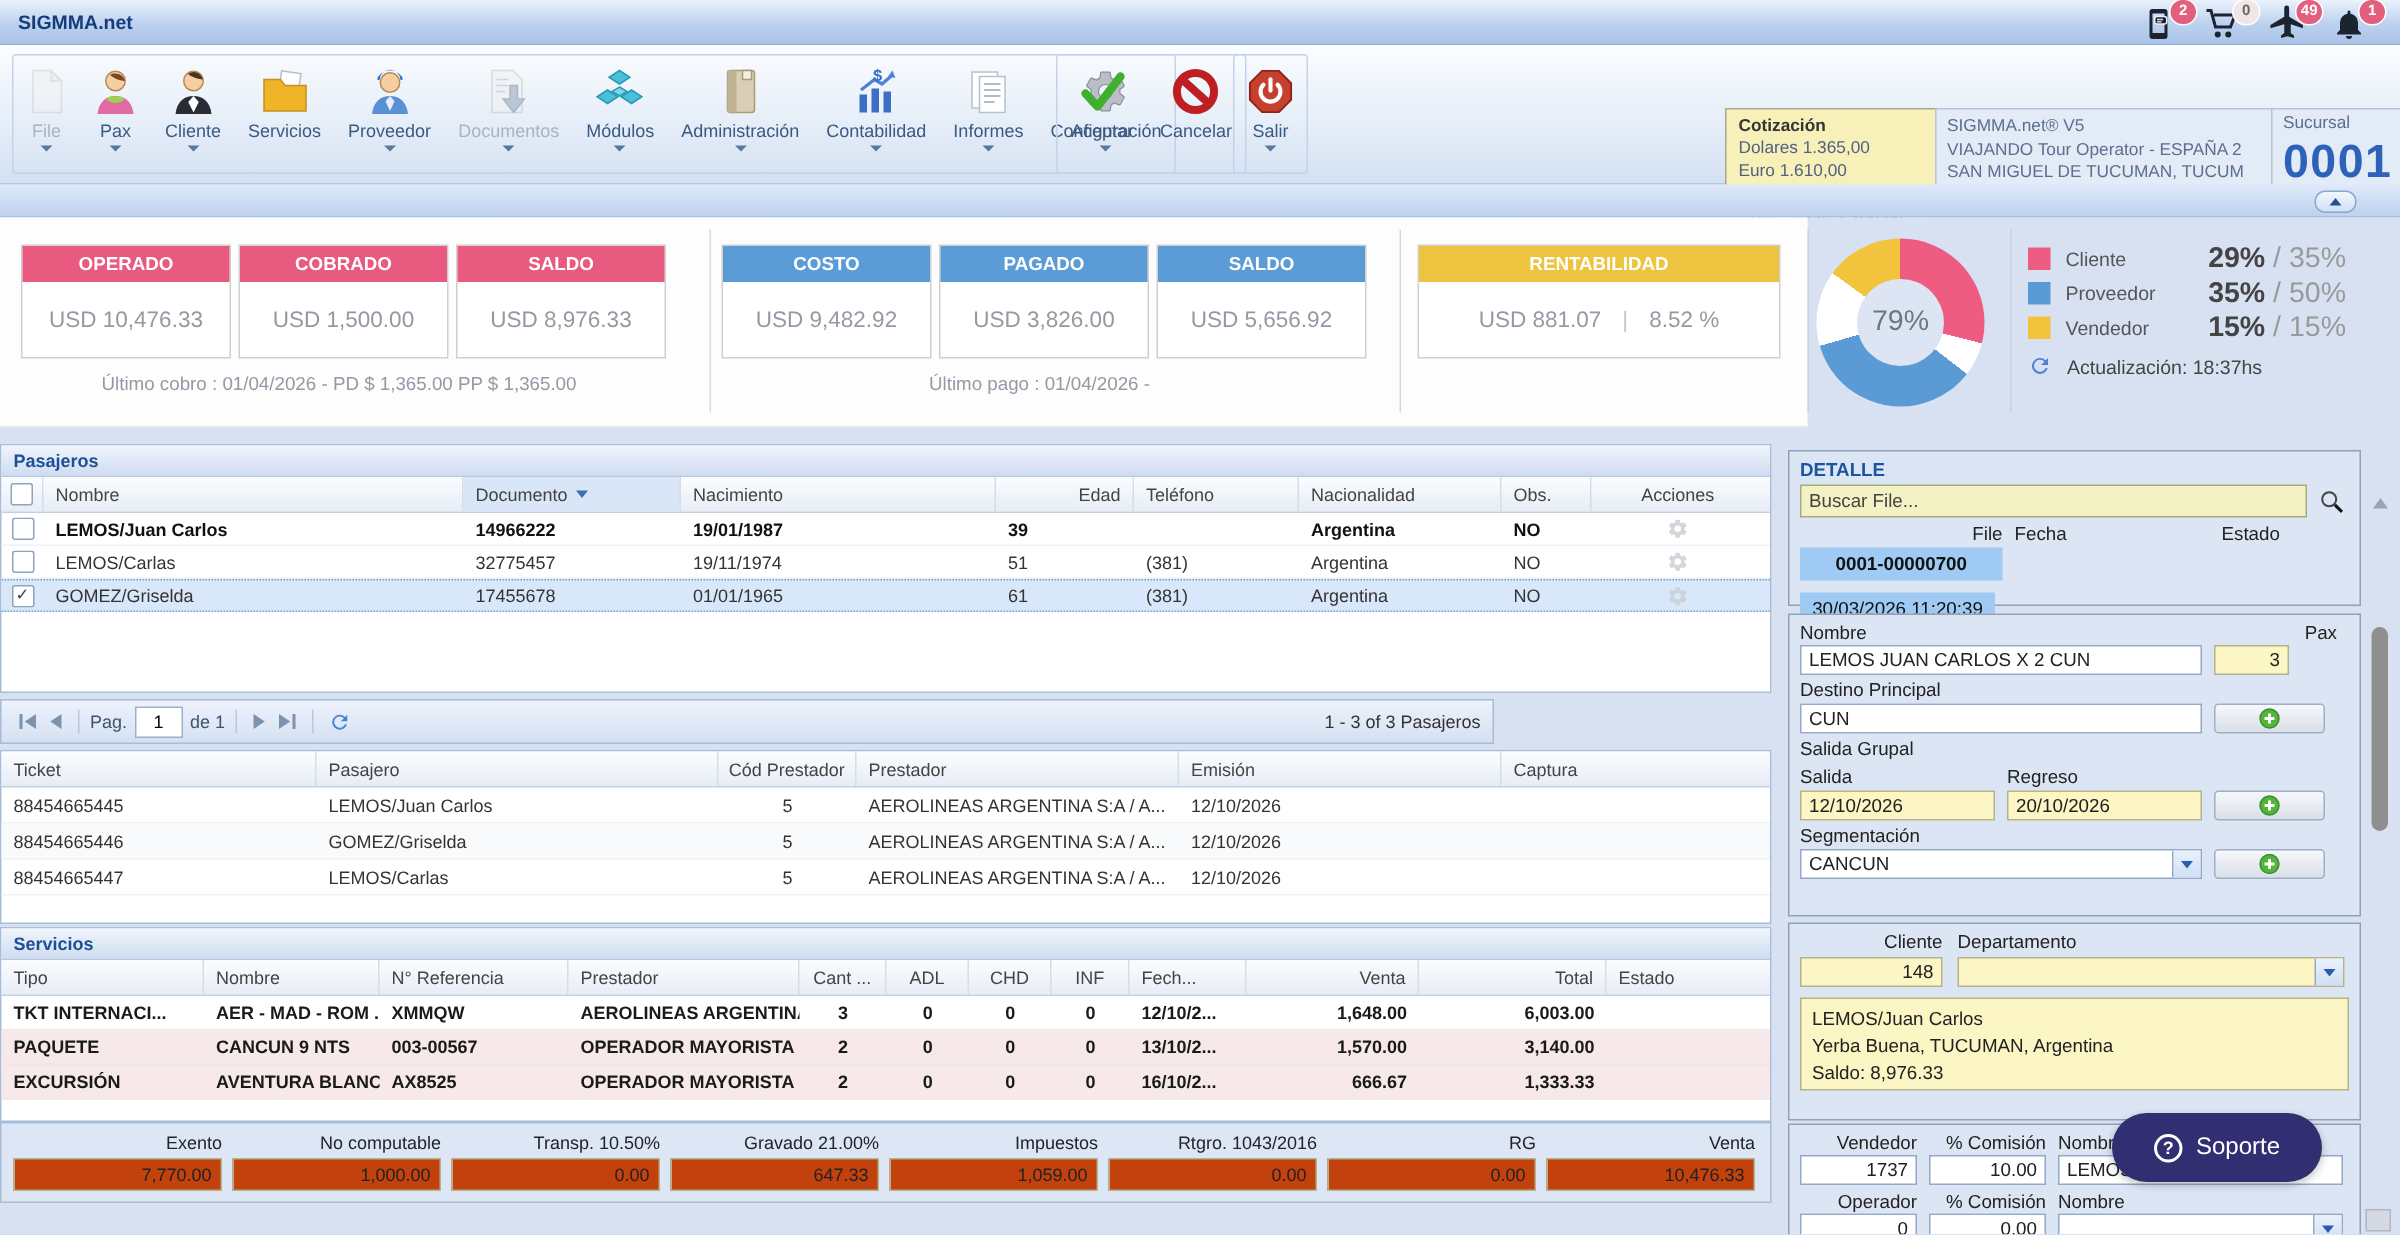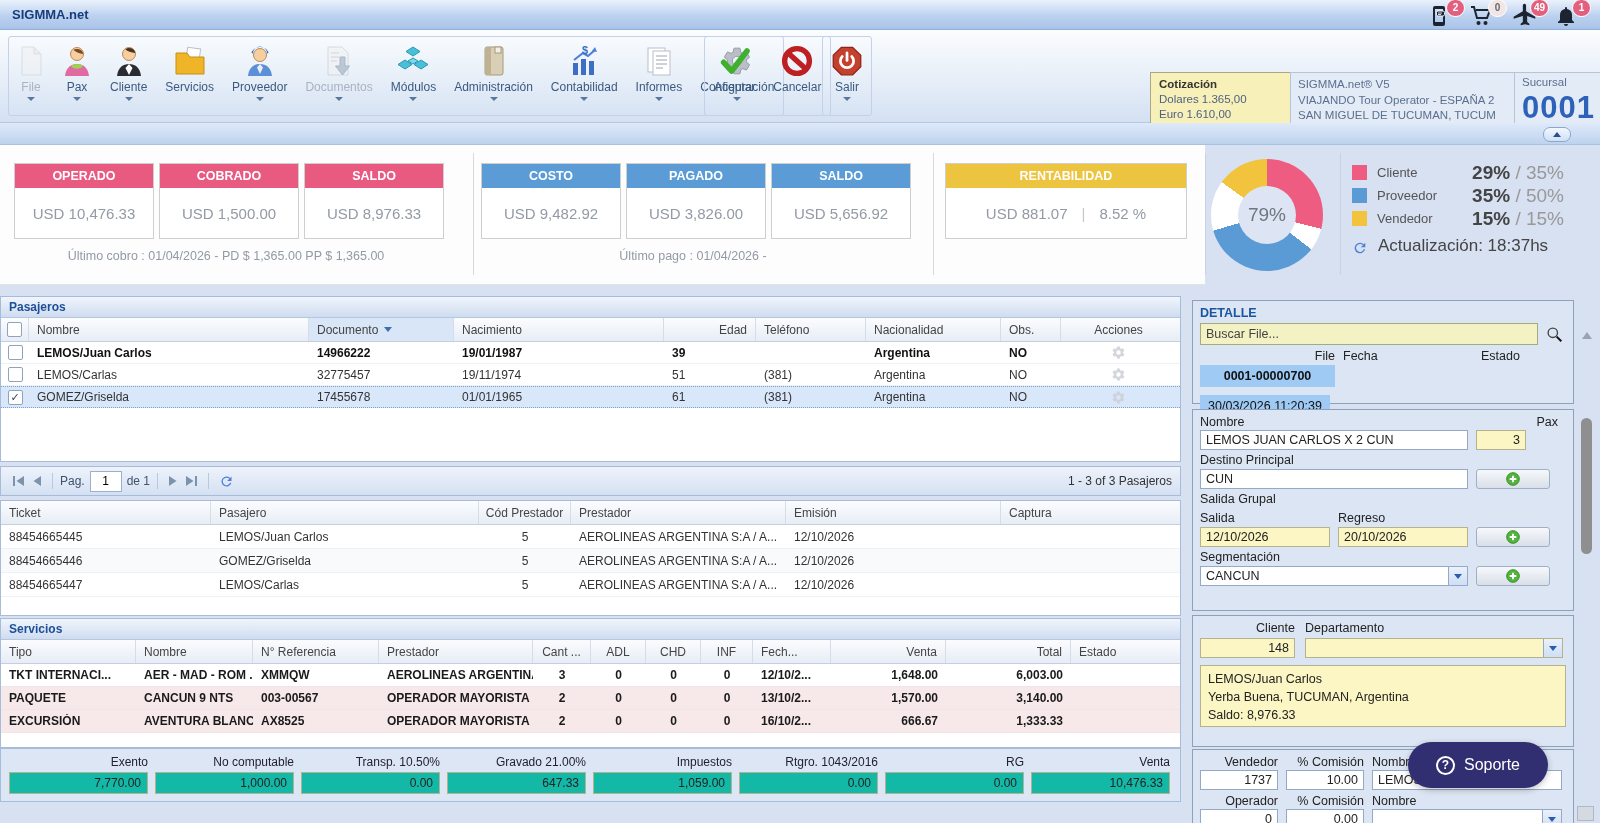--- a/index.html
+++ b/index.html
@@ -61,50 +61,50 @@
   .donut{position:absolute;left:1211px;top:14px;width:112px;height:112px;border-radius:50%;}
   .donut .hole{position:absolute;left:27px;top:27px;width:58px;height:58px;border-radius:50%;background:#dde4f3;
     display:flex;align-items:center;justify-content:center;color:#6e7682;font-size:19px;}
   .legend{position:absolute;left:1352px;top:16px;width:212px;}
   .legend-row{display:flex;align-items:center;height:23px;}
   .legend-row .sw{width:15px;height:15px;margin-right:10px;}
   .legend-row .lg-label{color:#555;font-size:13px;}
   .legend-row .lg-val{margin-left:auto;font-size:19px;color:#999;}
   .legend-row .lg-val b{color:#444;}
   .legend-row .lg-val i{font-style:normal;color:#999;}
-  .update-row{display:flex;align-items:flex-end;gap:10px;margin-top:6px;color:#444;font-size:17px;}
+  .update-row{display:flex;align-items:center;gap:10px;margin-top:6px;color:#444;font-size:13px;}
   
   .main{position:absolute;top:290px;left:0;width:1600px;height:533px;}
   .lpanel{position:absolute;left:0;width:1181px;background:#fff;border:1px solid #a7bcd8;box-sizing:border-box;}
   .panel-cap{height:20px;background:linear-gradient(#f0f5fc,#cfdcf0);border-bottom:1px solid #b6c8e0;
     color:#1d4f97;font-weight:bold;font-size:12px;display:flex;align-items:center;padding-left:8px;}
   .grid-head{display:flex;background:linear-gradient(#fbfcfe,#e7edf6);border-bottom:1px solid #c5cfdd;height:23px;color:#444;}
   .gh{padding:0 8px;border-right:1px solid #d5dde8;display:flex;align-items:center;box-sizing:border-box;white-space:nowrap;overflow:hidden;}
   .grid-row{display:flex;height:21px;align-items:center;border-bottom:1px solid #eef2f7;}
   .gc{padding:0 8px;box-sizing:border-box;white-space:nowrap;overflow:hidden;}
   .grid-row.bold{font-weight:bold;color:#111;}
   .grid-row.sel{background:#d8e7fa;border-top:1px dotted #7aa0cc;border-bottom:1px dotted #7aa0cc;height:20px;}
   .cbx{width:13px;height:13px;background:#fff;border:1px solid #8fa3bb;border-radius:2px;margin:0 7px;
     font-size:11px;line-height:12px;text-align:center;color:#2c425e;flex:none;}
   .sort-tri{width:0;height:0;border-left:4px solid transparent;border-right:4px solid transparent;border-top:5px solid #3f6db0;margin-left:6px;}
   .gear{opacity:.85;}
   
-  .pager{position:absolute;top:176px;left:0;width:1181px;height:30px;background:linear-gradient(#eef3fb,#d4e0f2);
+  .pager{position:absolute;top:176px;left:0;width:996px;height:30px;background:linear-gradient(#eef3fb,#d4e0f2);
     border:1px solid #a7bcd8;display:flex;align-items:center;box-sizing:border-box;padding:0 8px;color:#3f536e;}
   .pager .sep{width:1px;height:16px;background:#b9c8dc;margin:0 7px;}
   .pg-btn{padding:2px 3px;display:flex;align-items:center;}
   .pg-input{width:26px;height:17px;border:1px solid #9ab0cc;text-align:center;font-size:12px;margin:0 5px;
     font-family:"Liberation Sans",sans-serif;}
   .pager .range{margin-left:auto;color:#333;}
   
   .totals{position:absolute;top:458px;left:0;width:1181px;height:54px;background:#dde6f4;border:1px solid #a7bcd8;
     box-sizing:border-box;display:flex;gap:7px;padding:6px 8px 0;}
   .tot{width:139px;display:flex;flex-direction:column;}
   .tot .lb{text-align:right;color:#223;font-size:12px;margin-bottom:3px;white-space:nowrap;}
-  .tot .vl{height:20px;background:#14b8a6;border:1px solid #b3b38d;display:flex;align-items:center;
+  .tot .vl{height:20px;background:#c2410c;border:1px solid #b3b38d;display:flex;align-items:center;
     justify-content:flex-end;padding:0 6px;font-size:12px;color:#222;}
   
   .rbox{position:absolute;left:1192px;width:382px;background:#dce5f3;border:1px solid #8fa1b8;box-sizing:border-box;padding:5px 7px;}
   .rlabel{color:#222;font-size:12.5px;margin:3px 0 2px;}
   .win{background:#fff;border:1px solid #93a9c5;height:20px;display:flex;align-items:center;padding:0 5px;
     font-size:12.5px;color:#222;box-sizing:border-box;white-space:nowrap;overflow:hidden;}
   .yin{background:#fbf6c3;border:1px solid #b3b38d;height:20px;display:flex;align-items:center;padding:0 5px;
     font-size:12.5px;color:#222;box-sizing:border-box;}
   .combo{position:relative;padding-right:20px;}
   .combo .arr{position:absolute;right:0;top:0;bottom:0;width:18px;background:linear-gradient(#eaf1fb,#cfdff5);

